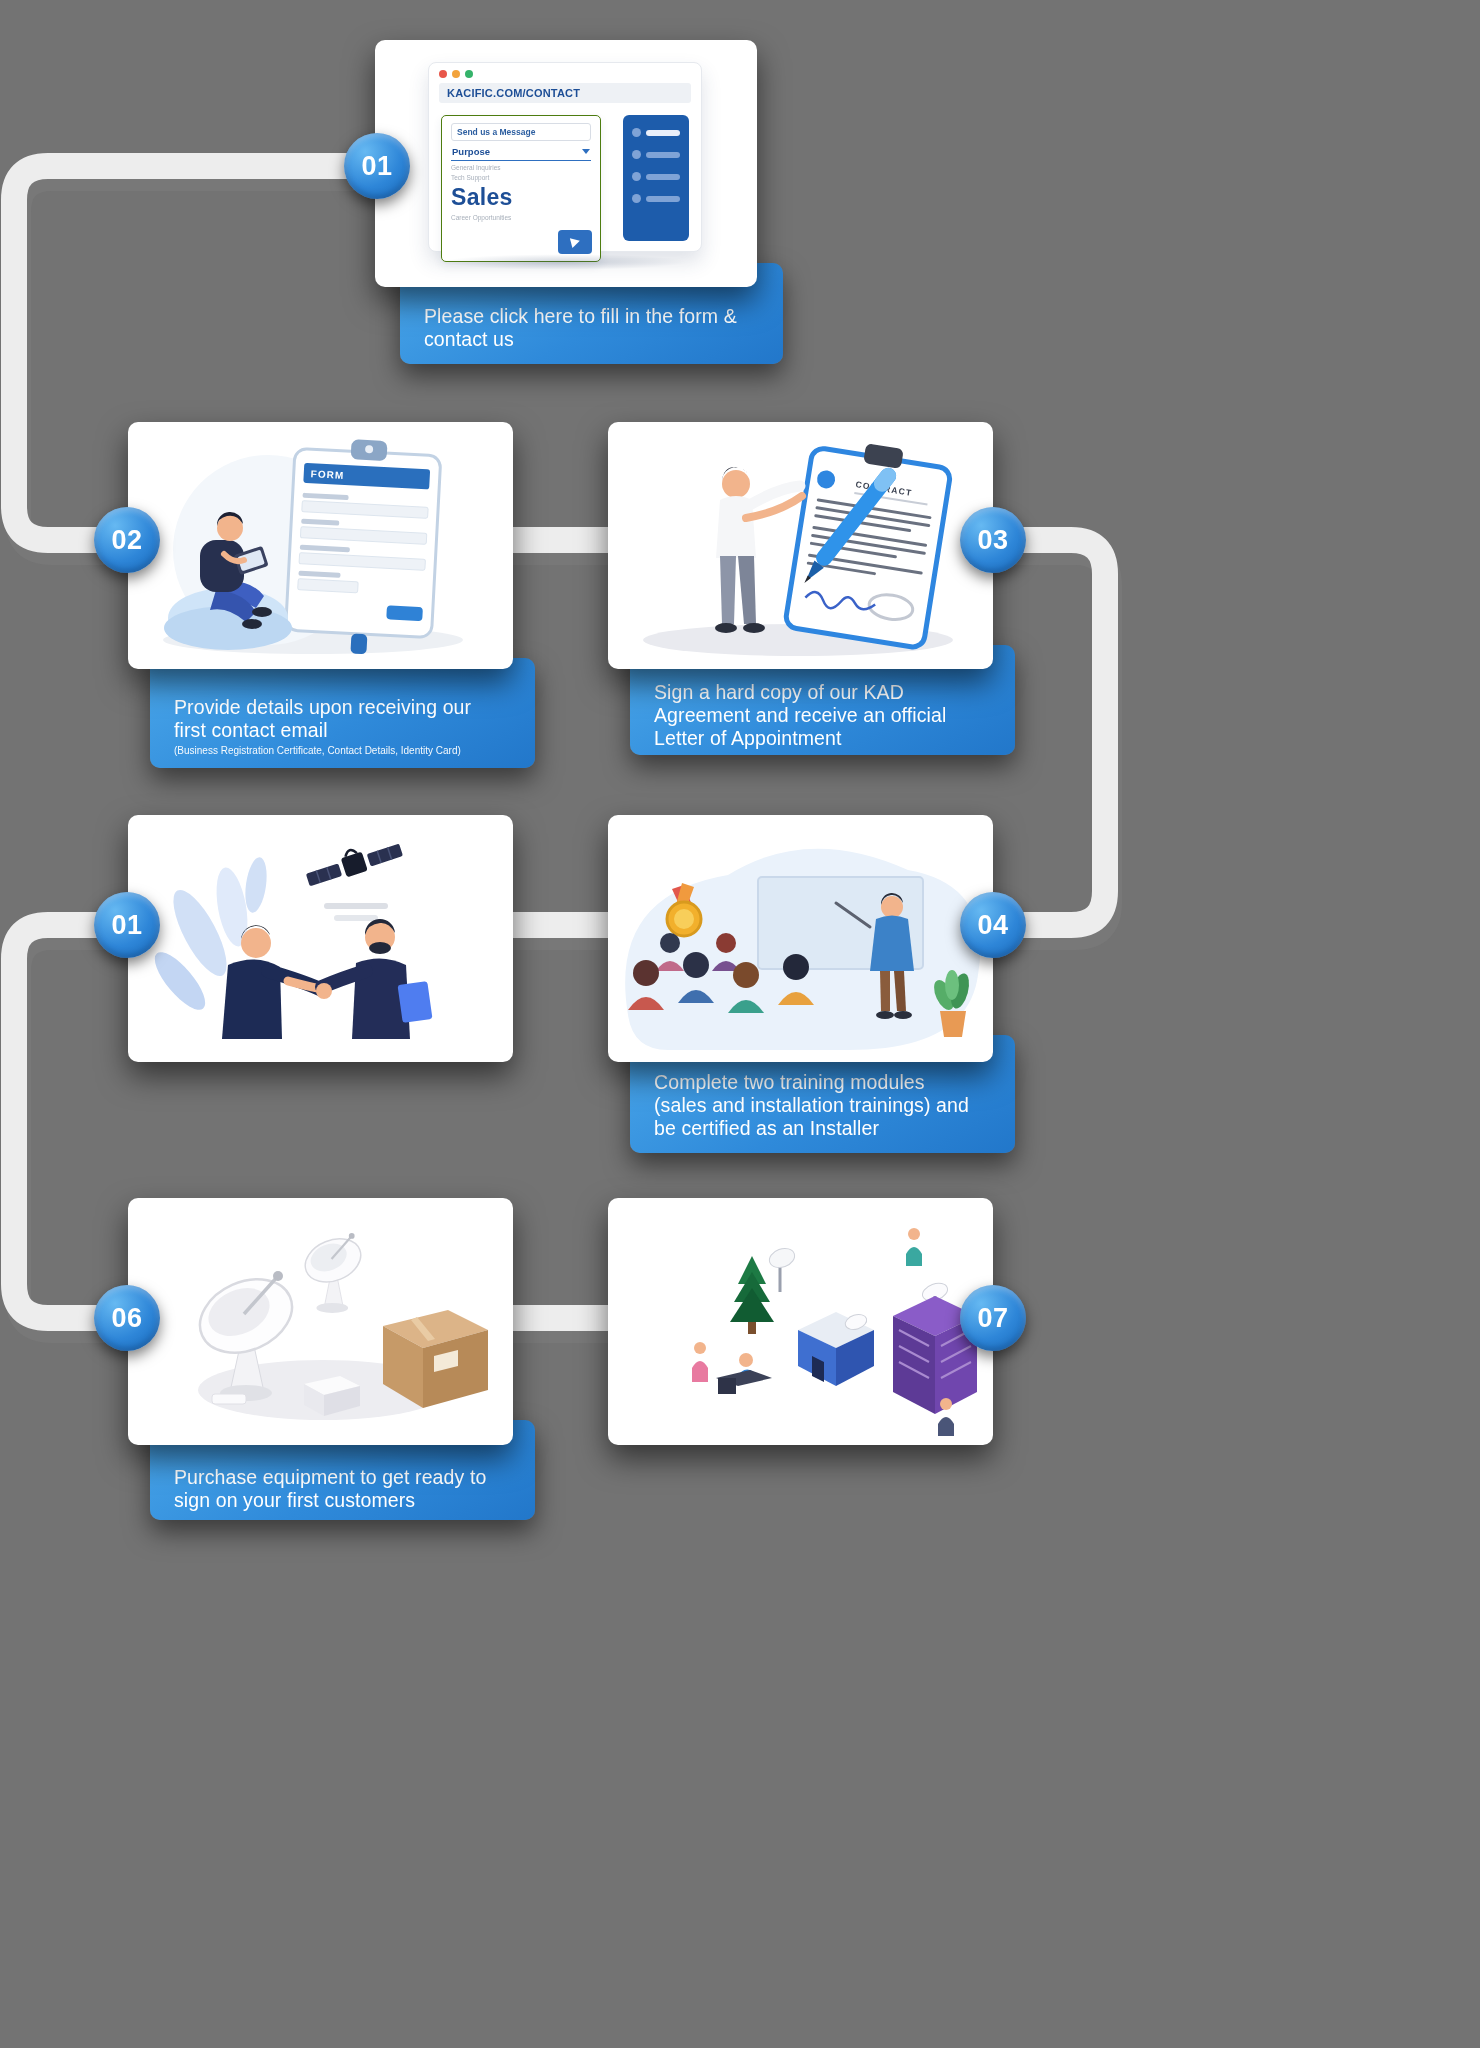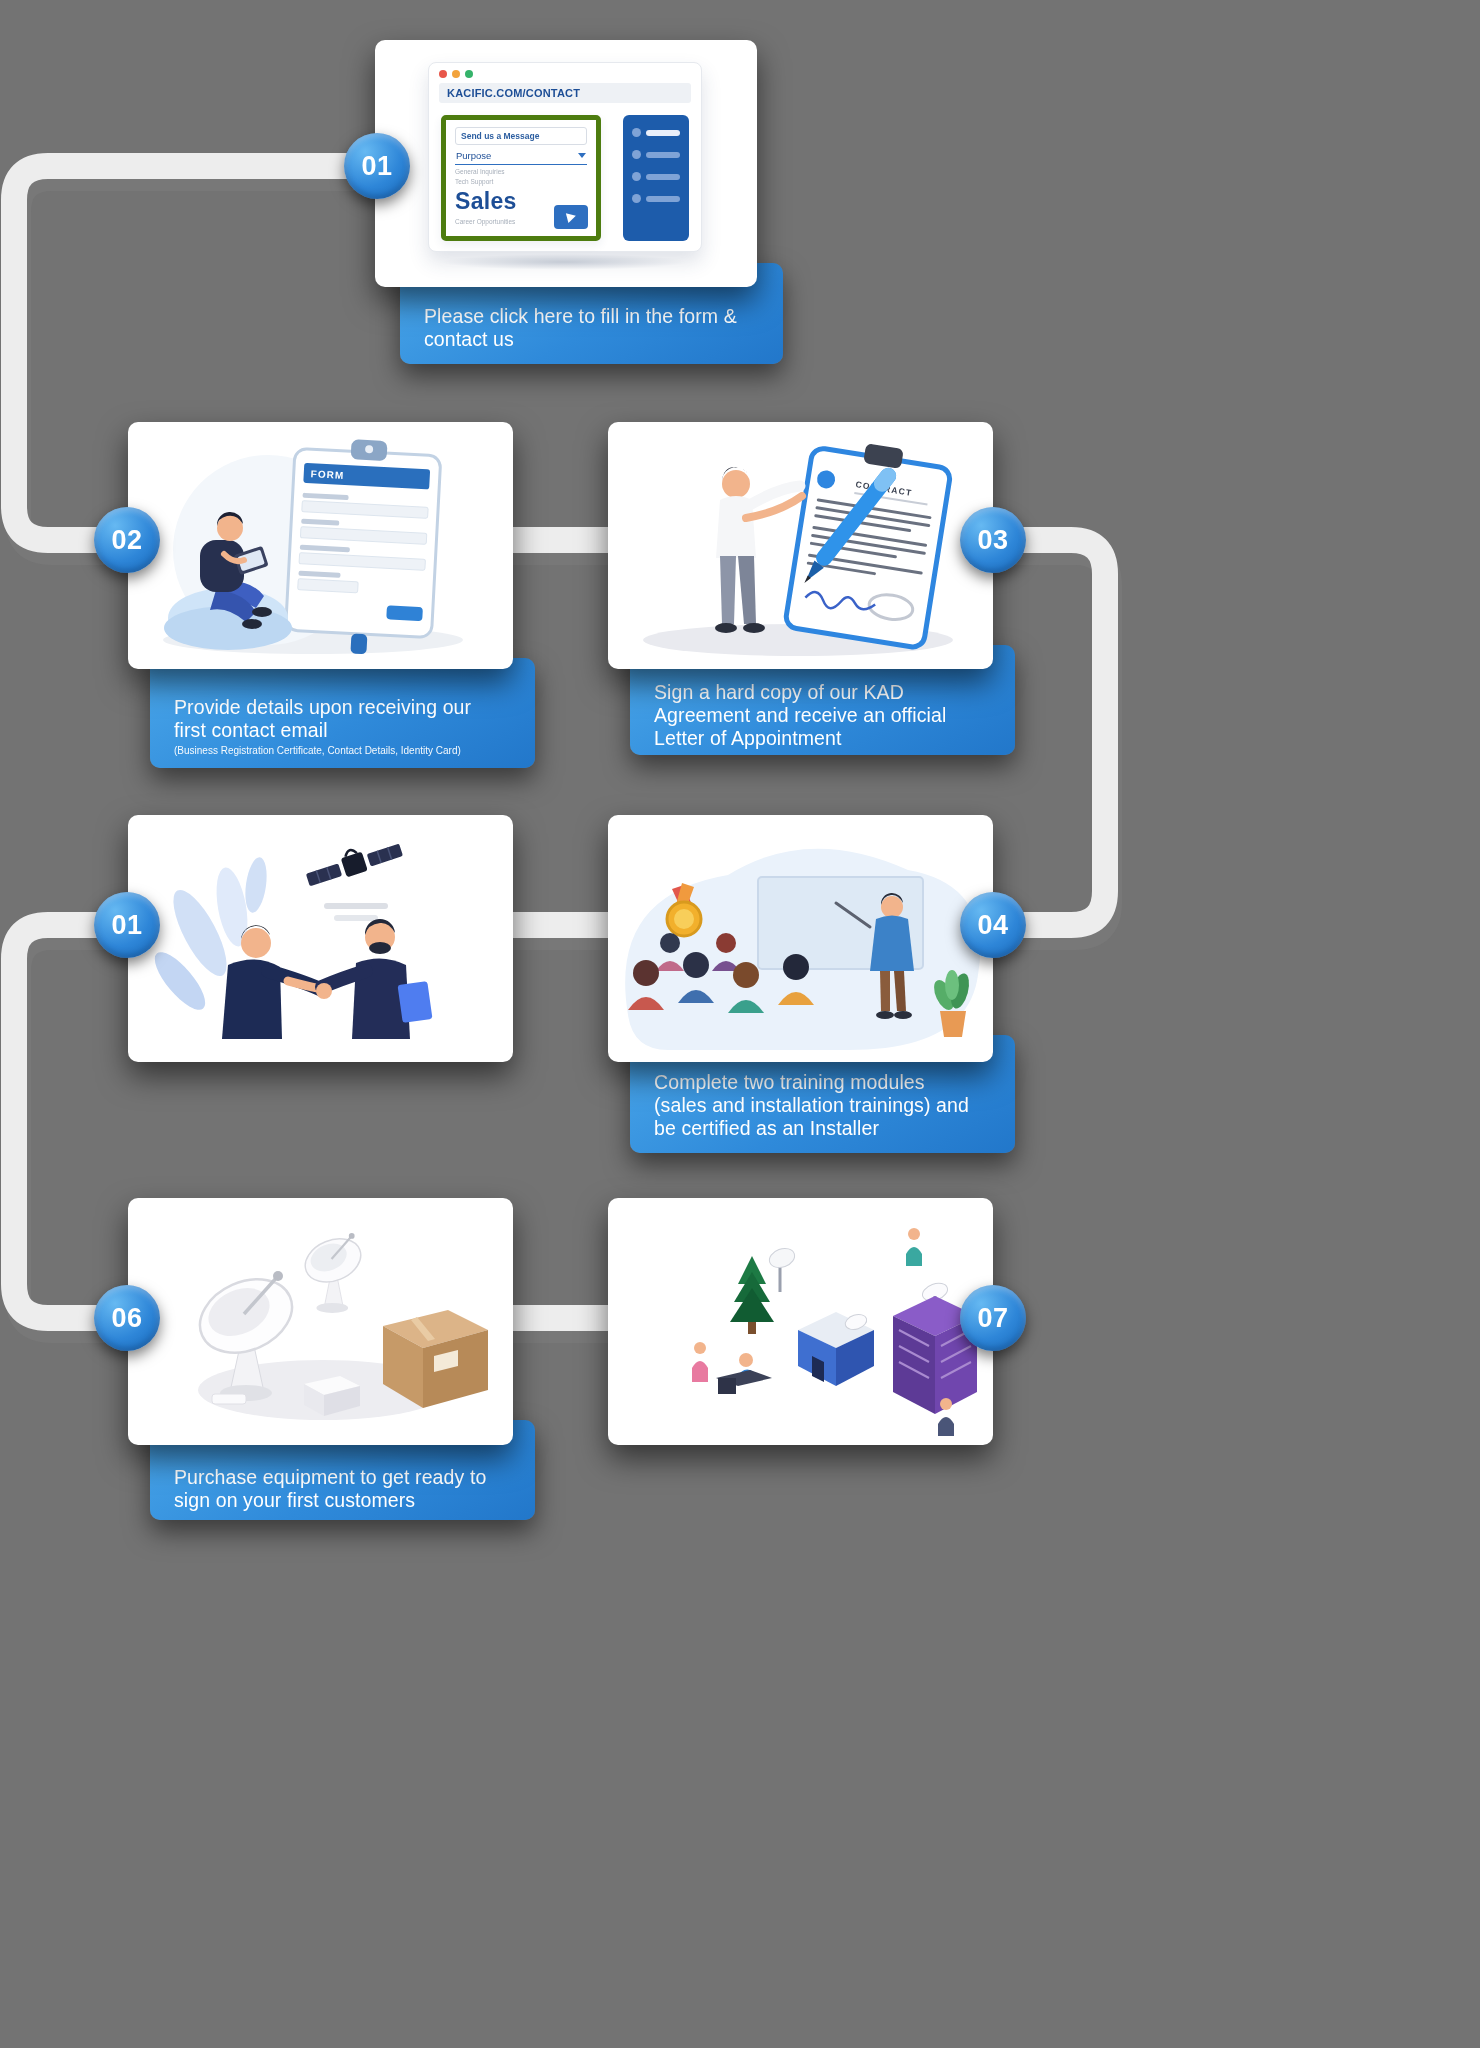--- a/index.html
+++ b/index.html
@@ -47,27 +47,27 @@
   #badge-7{left:960px;top:1285px;}
   
   .browser{position:absolute;left:53px;top:22px;width:272px;height:188px;background:#fff;
            border:1px solid #e6e9ee;border-radius:8px;box-shadow:0 10px 20px rgba(40,60,100,.15);}
   .b-dots{position:absolute;left:10px;top:7px;display:flex;gap:5px;}
   .dot{width:8px;height:8px;border-radius:50%;}
   .dot.red{background:#e8564a;}.dot.yellow{background:#f2a33c;}.dot.green{background:#35b36a;}
   .b-url{position:absolute;left:10px;right:10px;top:20px;height:20px;background:#eef1f5;
          border-radius:3px;font-size:11px;font-weight:bold;color:#1d4e96;line-height:20px;
          padding-left:8px;letter-spacing:.2px;}
-  .b-form{position:absolute;left:12px;top:52px;width:160px;height:126px;background:#fff;
-          border:5px solid #4d7c0f;border-radius:5px;box-shadow:0 4px 10px rgba(40,60,100,.08);
+  .b-form{position:absolute;left:12px;top:52px;width:160px;height:147px;background:#fff;
+          border:1px solid #4d7c0f;border-radius:5px;box-shadow:0 4px 10px rgba(40,60,100,.08);
           padding:7px 9px;box-sizing:border-box;}
   .f-title{border:1px solid #d8dde5;border-radius:3px;font-size:8.5px;color:#2c5ea0;
            font-weight:bold;padding:3px 5px;}
   .f-purpose{display:flex;justify-content:space-between;align-items:center;font-size:9.5px;
-             font-weight:normal;color:#1d4e96;border-bottom:1.5px solid #2e6fc0;padding:5px 1px 3px;}
+             font-weight:bold;color:#1d4e96;border-bottom:1.5px solid #2e6fc0;padding:5px 1px 3px;}
   .chev{width:0;height:0;border-left:4px solid transparent;border-right:4px solid transparent;
         border-top:5px solid #2e6fc0;}
   .f-opt{font-size:6.5px;color:#a7afba;margin-top:3px;}
   .f-sales{font-size:23px;font-weight:bold;color:#1d4e96;margin-top:3px;letter-spacing:.3px;}
   .f-send{position:absolute;right:8px;bottom:7px;width:34px;height:24px;background:#2e6fc0;
           border-radius:4px;display:flex;align-items:center;justify-content:center;}
   .plane{width:0;height:0;border-top:5px solid transparent;border-bottom:5px solid transparent;
          border-left:9px solid #fff;transform:rotate(-15deg);}
   .b-side{position:absolute;right:12px;top:52px;width:66px;height:126px;background:#1d5cab;
           border-radius:6px;padding:13px 9px;box-sizing:border-box;display:flex;

